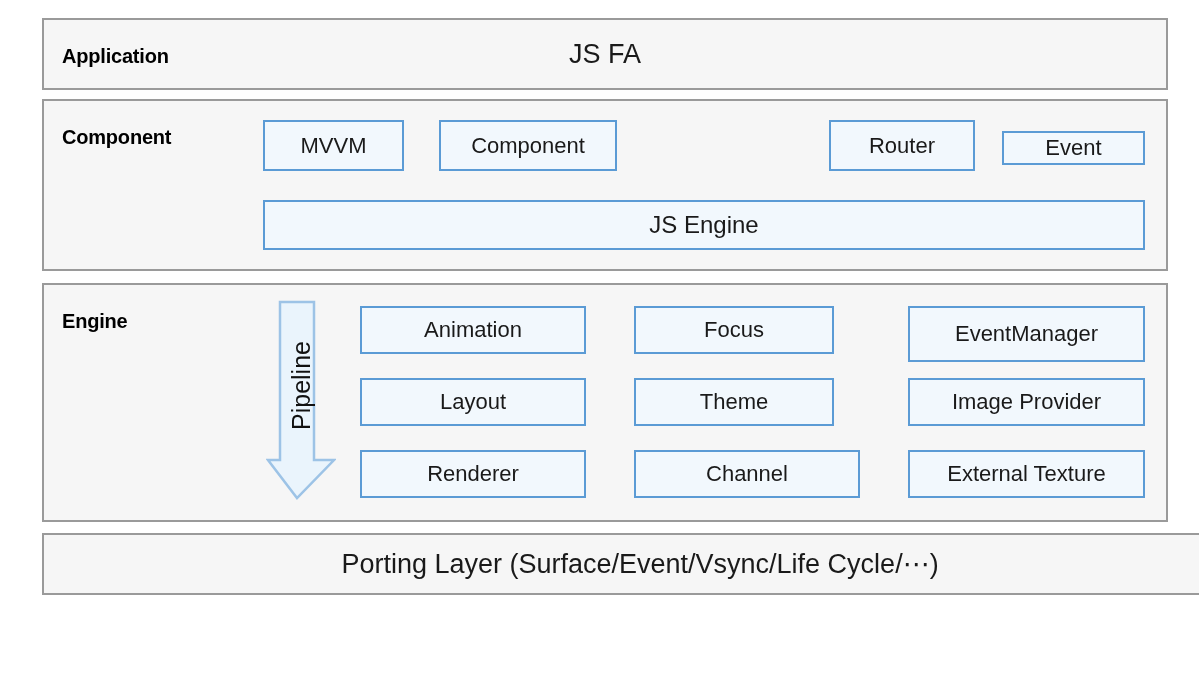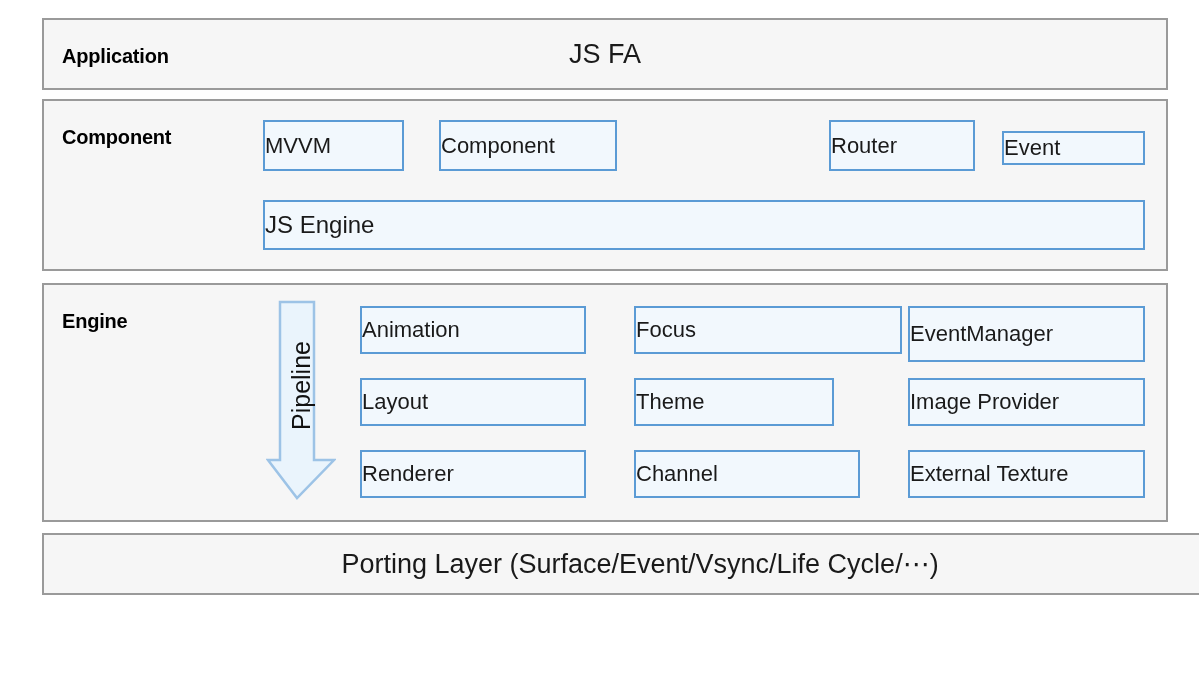--- a/index.html
+++ b/index.html
@@ -51,20 +51,21 @@
   }
 
   
   .bbox {
     position: absolute;
     box-sizing: border-box;
     background: #f2f8fd;
     border: 2px solid #5b9bd5;
     display: flex;
     align-items: center;
+    justify-content: center;
     font-size: 22px;
     color: #1a1a1a;
     white-space: nowrap;
     line-height: 1;
   }
   .bbox.wide {
     font-size: 24px;
   }
 
   
@@ -128,21 +129,21 @@
       <span>JS Engine</span>
     </div>
   </div>
 
   <div class="panel" style="left:42px; top:283px; width:1126px; height:239px;">
     <div class="panel-title">Engine</div>
 
     <div class="bbox" style="left:316px; top:21px; width:226px; height:48px;">
       <span>Animation</span>
     </div>
-    <div class="bbox" style="left:590px; top:21px; width:268px; height:48px;">
+    <div class="bbox" style="left:590px; top:21px; width:200px; height:48px;">
       <span>Focus</span>
     </div>
     <div class="bbox" style="left:864px; top:21px; width:237px; height:56px;">
       <span>EventManager</span>
     </div>
 
     <div class="bbox" style="left:316px; top:93px; width:226px; height:48px;">
       <span>Layout</span>
     </div>
     <div class="bbox" style="left:590px; top:93px; width:200px; height:48px;">

